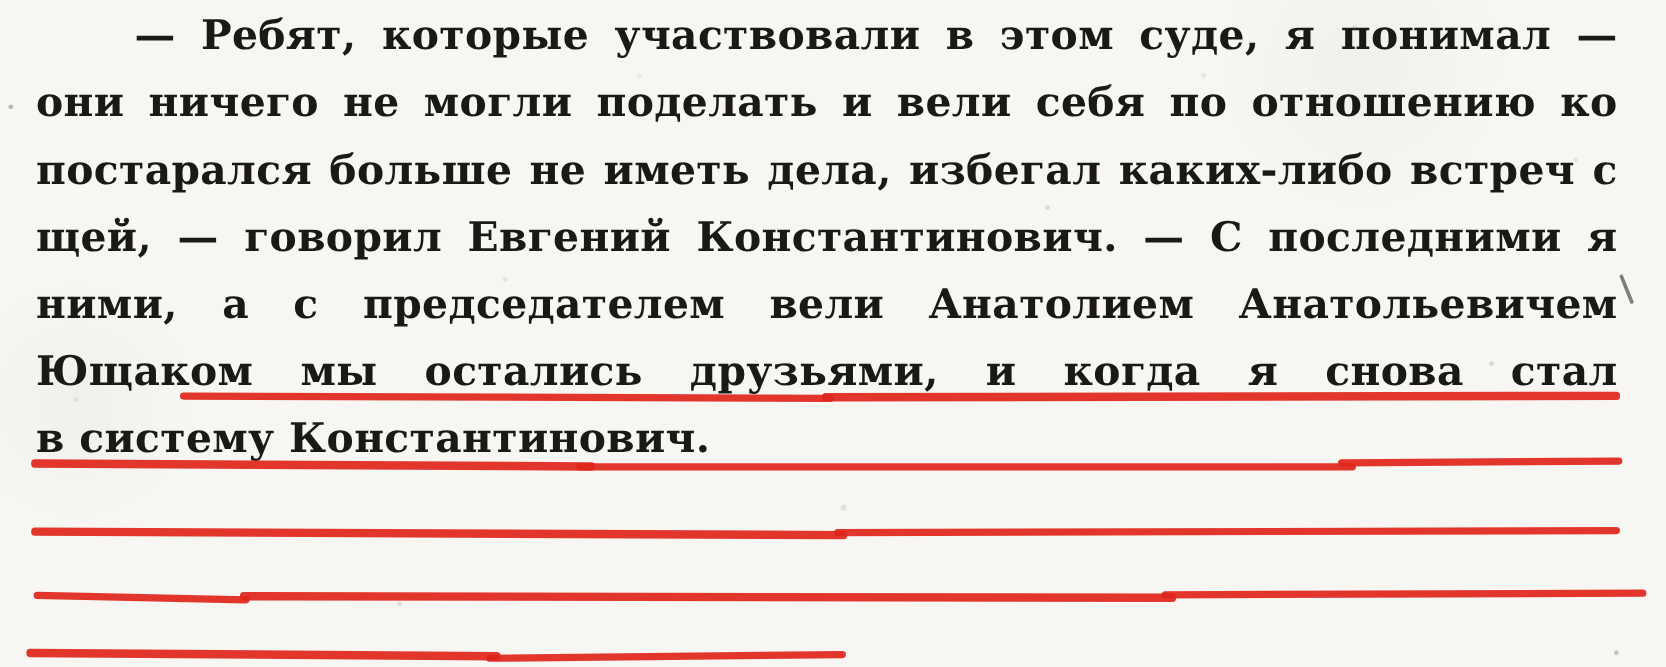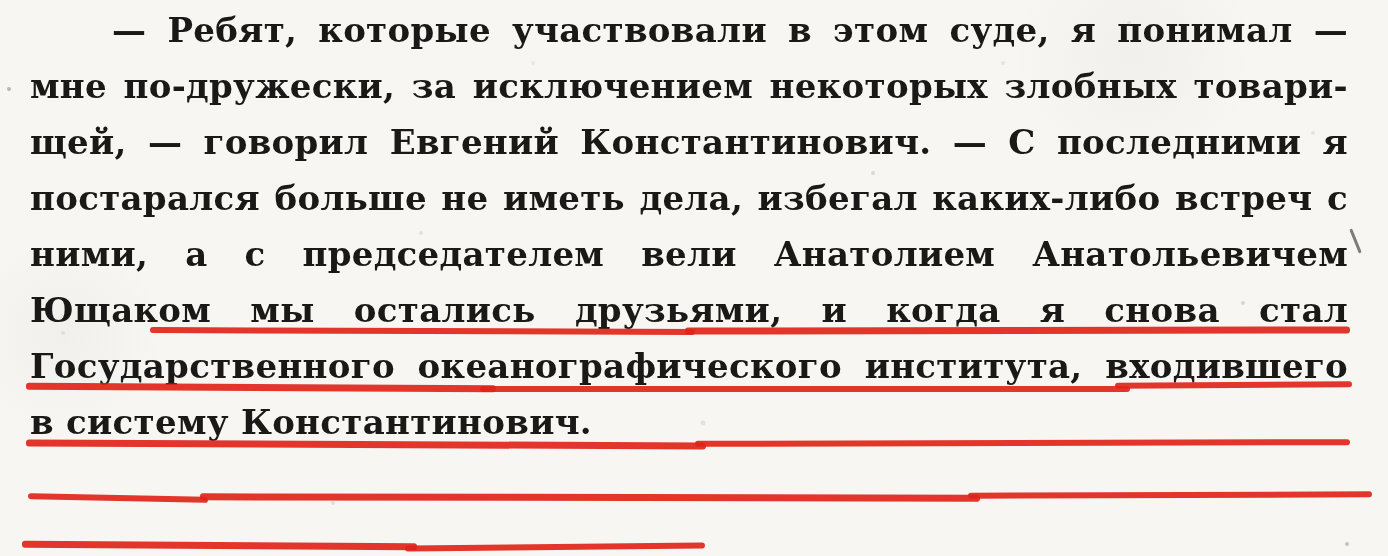--- a/index.html
+++ b/index.html
@@ -101,36 +101,33 @@
 </head>
 <body>
 
 <div class="page">
 
   <div class="textblock">
     <div class="line indent">
       <span>— Ребят, которые участвовали в этом суде, я понимал —</span>
     </div>
     <div class="line">
-      <span>мне по-дружески, за исключением некоторых злобных товари-</span>
+      <span>они ничего не могли поделать и вели себя по отношению ко</span>
+    </div>
+    <div class="line">
+      <span>постарался больше не иметь дела, избегал каких-либо встреч с</span>
     </div>
     <div class="line">
       <span>щей, — говорил Евгений Константинович. — С последними я</span>
-    </div>
-    <div class="line">
-      <span>постарался больше не иметь дела, избегал каких-либо встреч с</span>
     </div>
     <div class="line">
       <span>ними, а с председателем вели Анатолием Анатольевичем</span>
     </div>
     <div class="line">
       <span>Ющаком мы остались друзьями, и когда я снова стал начальни-</span>
-    </div>
-    <div class="line">
-      <span>Государственного океанографического института, входившего</span>
     </div>
     <div class="line no-justify">
       <span>в систему Константинович.</span>
     </div>
   </div>
 
   <div class="underlines">
     <div class="useg u6a"></div>
     <div class="useg u6b"></div>
     <div class="useg u7a"></div>

